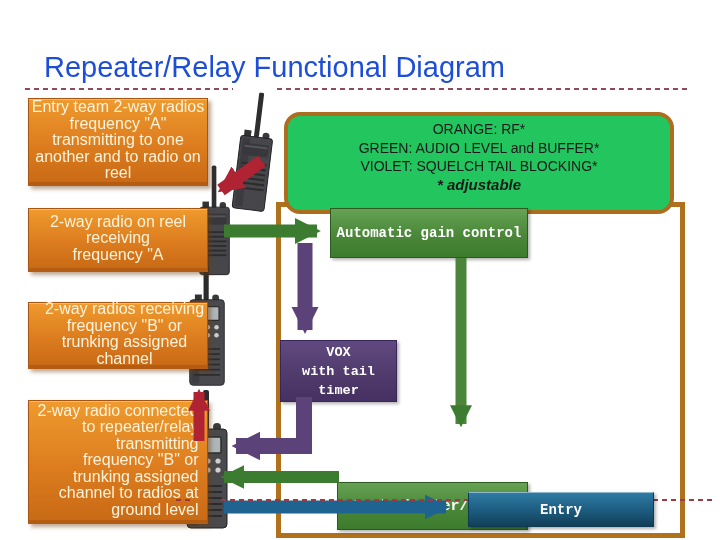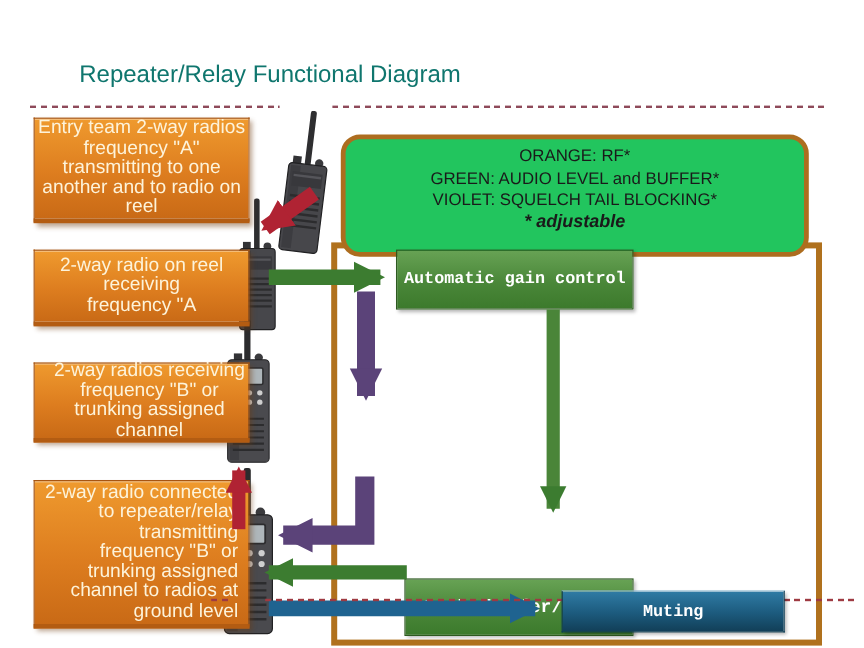--- a/index.html
+++ b/index.html
@@ -1,19 +1,19 @@
 <!DOCTYPE html>
 <html><head>
 <meta charset="utf-8">
 <style>
   html,body{margin:0;padding:0;}
   body{font-family:"Liberation Sans","DejaVu Sans",sans-serif;background:#fff;}
   #slide{position:relative;width:720px;height:540px;background:#ffffff;overflow:hidden;}
 
-  .title{position:absolute;left:44px;top:51px;font-size:20px;color:#0f766e;letter-spacing:0px;white-space:nowrap;margin-left:22px;}
+  .title{position:absolute;left:44px;top:51px;font-size:29px;color:#1d4ed8;letter-spacing:0px;white-space:nowrap;}
 
   .dash{position:absolute;height:2px;z-index:35;
         background:repeating-linear-gradient(90deg,var(--dc) 0 5px,transparent 5px 9px);}
   .dash-top{--dc:#8e4a5a;top:88px;}
   .dash-bot{--dc:#9e3a42;top:499px;}
 
   .frame{position:absolute;left:276px;top:202px;width:399px;height:326px;
          border:5px solid #b0711d;z-index:5;background:transparent;}
 
   .legend{position:absolute;left:284px;top:112px;width:382px;height:90px;
@@ -84,22 +84,24 @@
 channel</div>
   <div class="info info4">2-way radio connected
 to repeater/relay
 transmitting
 frequency "B" or
 trunking  assigned
 channel  to radios at
 ground level</div>
 
   <div class="block green-block agc">Automatic gain control</div>
+  <div class="block vox">VOX
+with tail timer</div>
   <div class="block green-block buffer">Audio buffer/delay</div>
-  <div class="block muting">Muting</div>
+  <div class="block muting">Entry</div>
 
   <svg class="hidden-defs" aria-hidden="true">
     <defs>
       <symbol id="radioA" viewBox="0 0 40 120">
         <rect x="17" y="0" width="5" height="46" rx="2" fill="#2e2e30"></rect>
         <rect x="7" y="39" width="7" height="7" fill="#333336"></rect>
         <circle cx="29" cy="43" r="3.5" fill="#3a3a3d"></circle>
         <rect x="4" y="45" width="32" height="73" rx="3" fill="#47474b" stroke="#212123" stroke-width="1"></rect>
         <rect x="6" y="47" width="8" height="69" fill="#3c3c40"></rect>
         <rect x="8" y="52" width="25" height="12" fill="#38383c"></rect>

